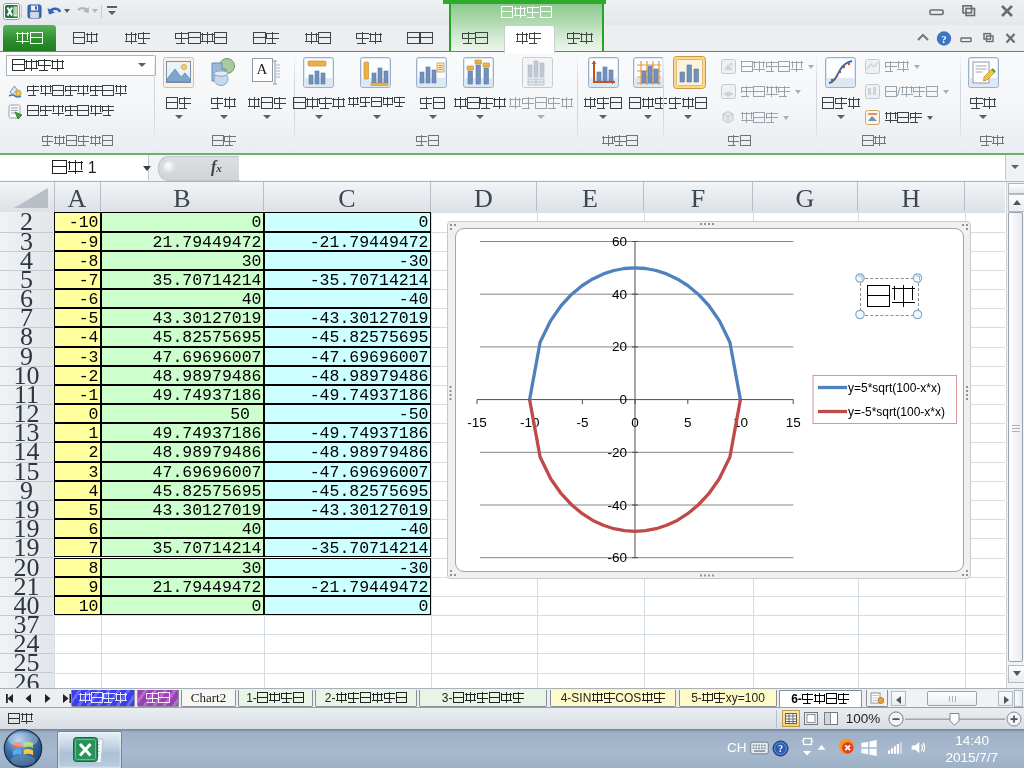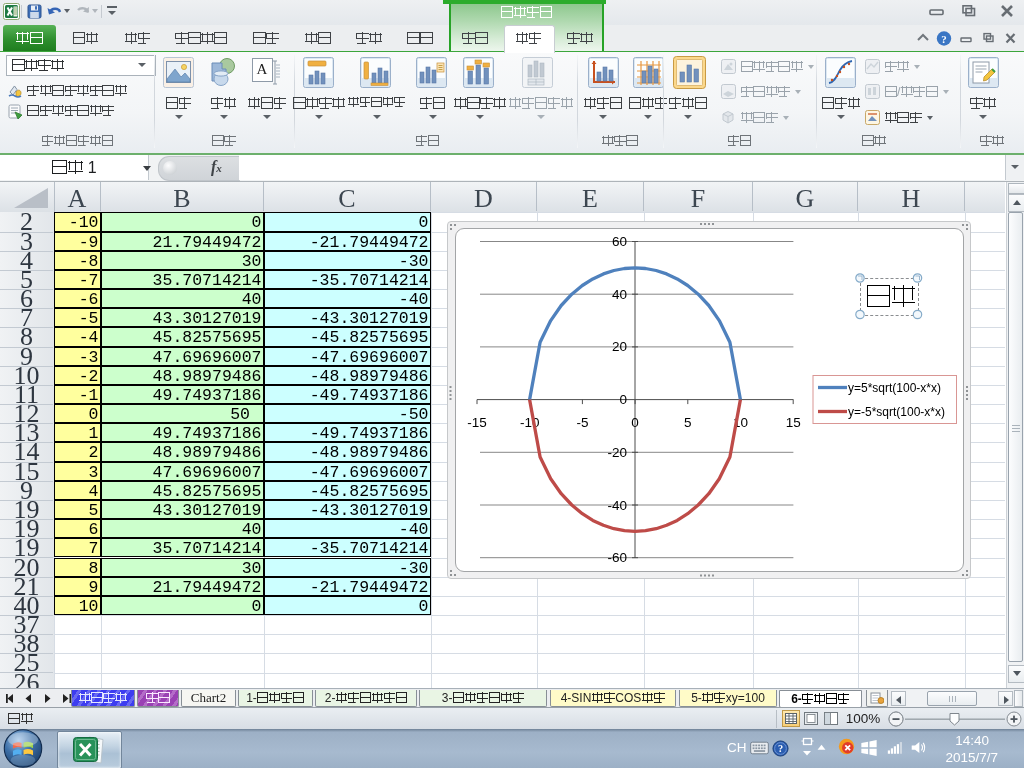--- a/index.html
+++ b/index.html
@@ -441,21 +441,21 @@
       <div class="ab" style="left:0;top:260.4px;width:53px;height:19.17px;border-bottom:1px solid #c3cad2;text-align:center;font-family:'Liberation Serif',serif;font-size:26px;color:#2e3640;line-height:20.97px">14</div>
       <div class="ab" style="left:0;top:279.6px;width:53px;height:19.17px;border-bottom:1px solid #c3cad2;text-align:center;font-family:'Liberation Serif',serif;font-size:26px;color:#2e3640;line-height:20.97px">15</div>
       <div class="ab" style="left:0;top:298.8px;width:53px;height:19.17px;border-bottom:1px solid #c3cad2;text-align:center;font-family:'Liberation Serif',serif;font-size:26px;color:#2e3640;line-height:20.97px">9</div>
       <div class="ab" style="left:0;top:317.9px;width:53px;height:19.17px;border-bottom:1px solid #c3cad2;text-align:center;font-family:'Liberation Serif',serif;font-size:26px;color:#2e3640;line-height:20.97px">19</div>
       <div class="ab" style="left:0;top:337.1px;width:53px;height:19.17px;border-bottom:1px solid #c3cad2;text-align:center;font-family:'Liberation Serif',serif;font-size:26px;color:#2e3640;line-height:20.97px">19</div>
       <div class="ab" style="left:0;top:356.3px;width:53px;height:19.17px;border-bottom:1px solid #c3cad2;text-align:center;font-family:'Liberation Serif',serif;font-size:26px;color:#2e3640;line-height:20.97px">19</div>
       <div class="ab" style="left:0;top:375.5px;width:53px;height:19.17px;border-bottom:1px solid #c3cad2;text-align:center;font-family:'Liberation Serif',serif;font-size:26px;color:#2e3640;line-height:20.97px">20</div>
       <div class="ab" style="left:0;top:394.6px;width:53px;height:19.17px;border-bottom:1px solid #c3cad2;text-align:center;font-family:'Liberation Serif',serif;font-size:26px;color:#2e3640;line-height:20.97px">21</div>
       <div class="ab" style="left:0;top:413.8px;width:53px;height:19.17px;border-bottom:1px solid #c3cad2;text-align:center;font-family:'Liberation Serif',serif;font-size:26px;color:#2e3640;line-height:20.97px">40</div>
       <div class="ab" style="left:0;top:433.0px;width:53px;height:19.17px;border-bottom:1px solid #c3cad2;text-align:center;font-family:'Liberation Serif',serif;font-size:26px;color:#2e3640;line-height:20.97px">37</div>
-      <div class="ab" style="left:0;top:452.1px;width:53px;height:19.17px;border-bottom:1px solid #c3cad2;text-align:center;font-family:'Liberation Serif',serif;font-size:26px;color:#2e3640;line-height:20.97px">38</div>
+      <div class="ab" style="left:0;top:452.1px;width:53px;height:19.17px;border-bottom:1px solid #c3cad2;text-align:center;font-family:'Liberation Serif',serif;font-size:26px;color:#2e3640;line-height:20.97px">24</div>
       <div class="ab" style="left:0;top:471.3px;width:53px;height:19.17px;border-bottom:1px solid #c3cad2;text-align:center;font-family:'Liberation Serif',serif;font-size:26px;color:#2e3640;line-height:20.97px">25</div>
       <div class="ab" style="left:0;top:490.5px;width:53px;height:19.17px;border-bottom:1px solid #c3cad2;text-align:center;font-family:'Liberation Serif',serif;font-size:26px;color:#2e3640;line-height:20.97px">26</div>
       <div class="ab" style="left:54px;top:30px;width:1px;height:476px;background:#d6dce4"></div>
       <div class="ab" style="left:101px;top:30px;width:1px;height:476px;background:#d6dce4"></div>
       <div class="ab" style="left:264px;top:30px;width:1px;height:476px;background:#d6dce4"></div>
       <div class="ab" style="left:431px;top:30px;width:1px;height:476px;background:#d6dce4"></div>
       <div class="ab" style="left:537px;top:30px;width:1px;height:476px;background:#d6dce4"></div>
       <div class="ab" style="left:644px;top:30px;width:1px;height:476px;background:#d6dce4"></div>
       <div class="ab" style="left:753px;top:30px;width:1px;height:476px;background:#d6dce4"></div>
       <div class="ab" style="left:858px;top:30px;width:1px;height:476px;background:#d6dce4"></div>

